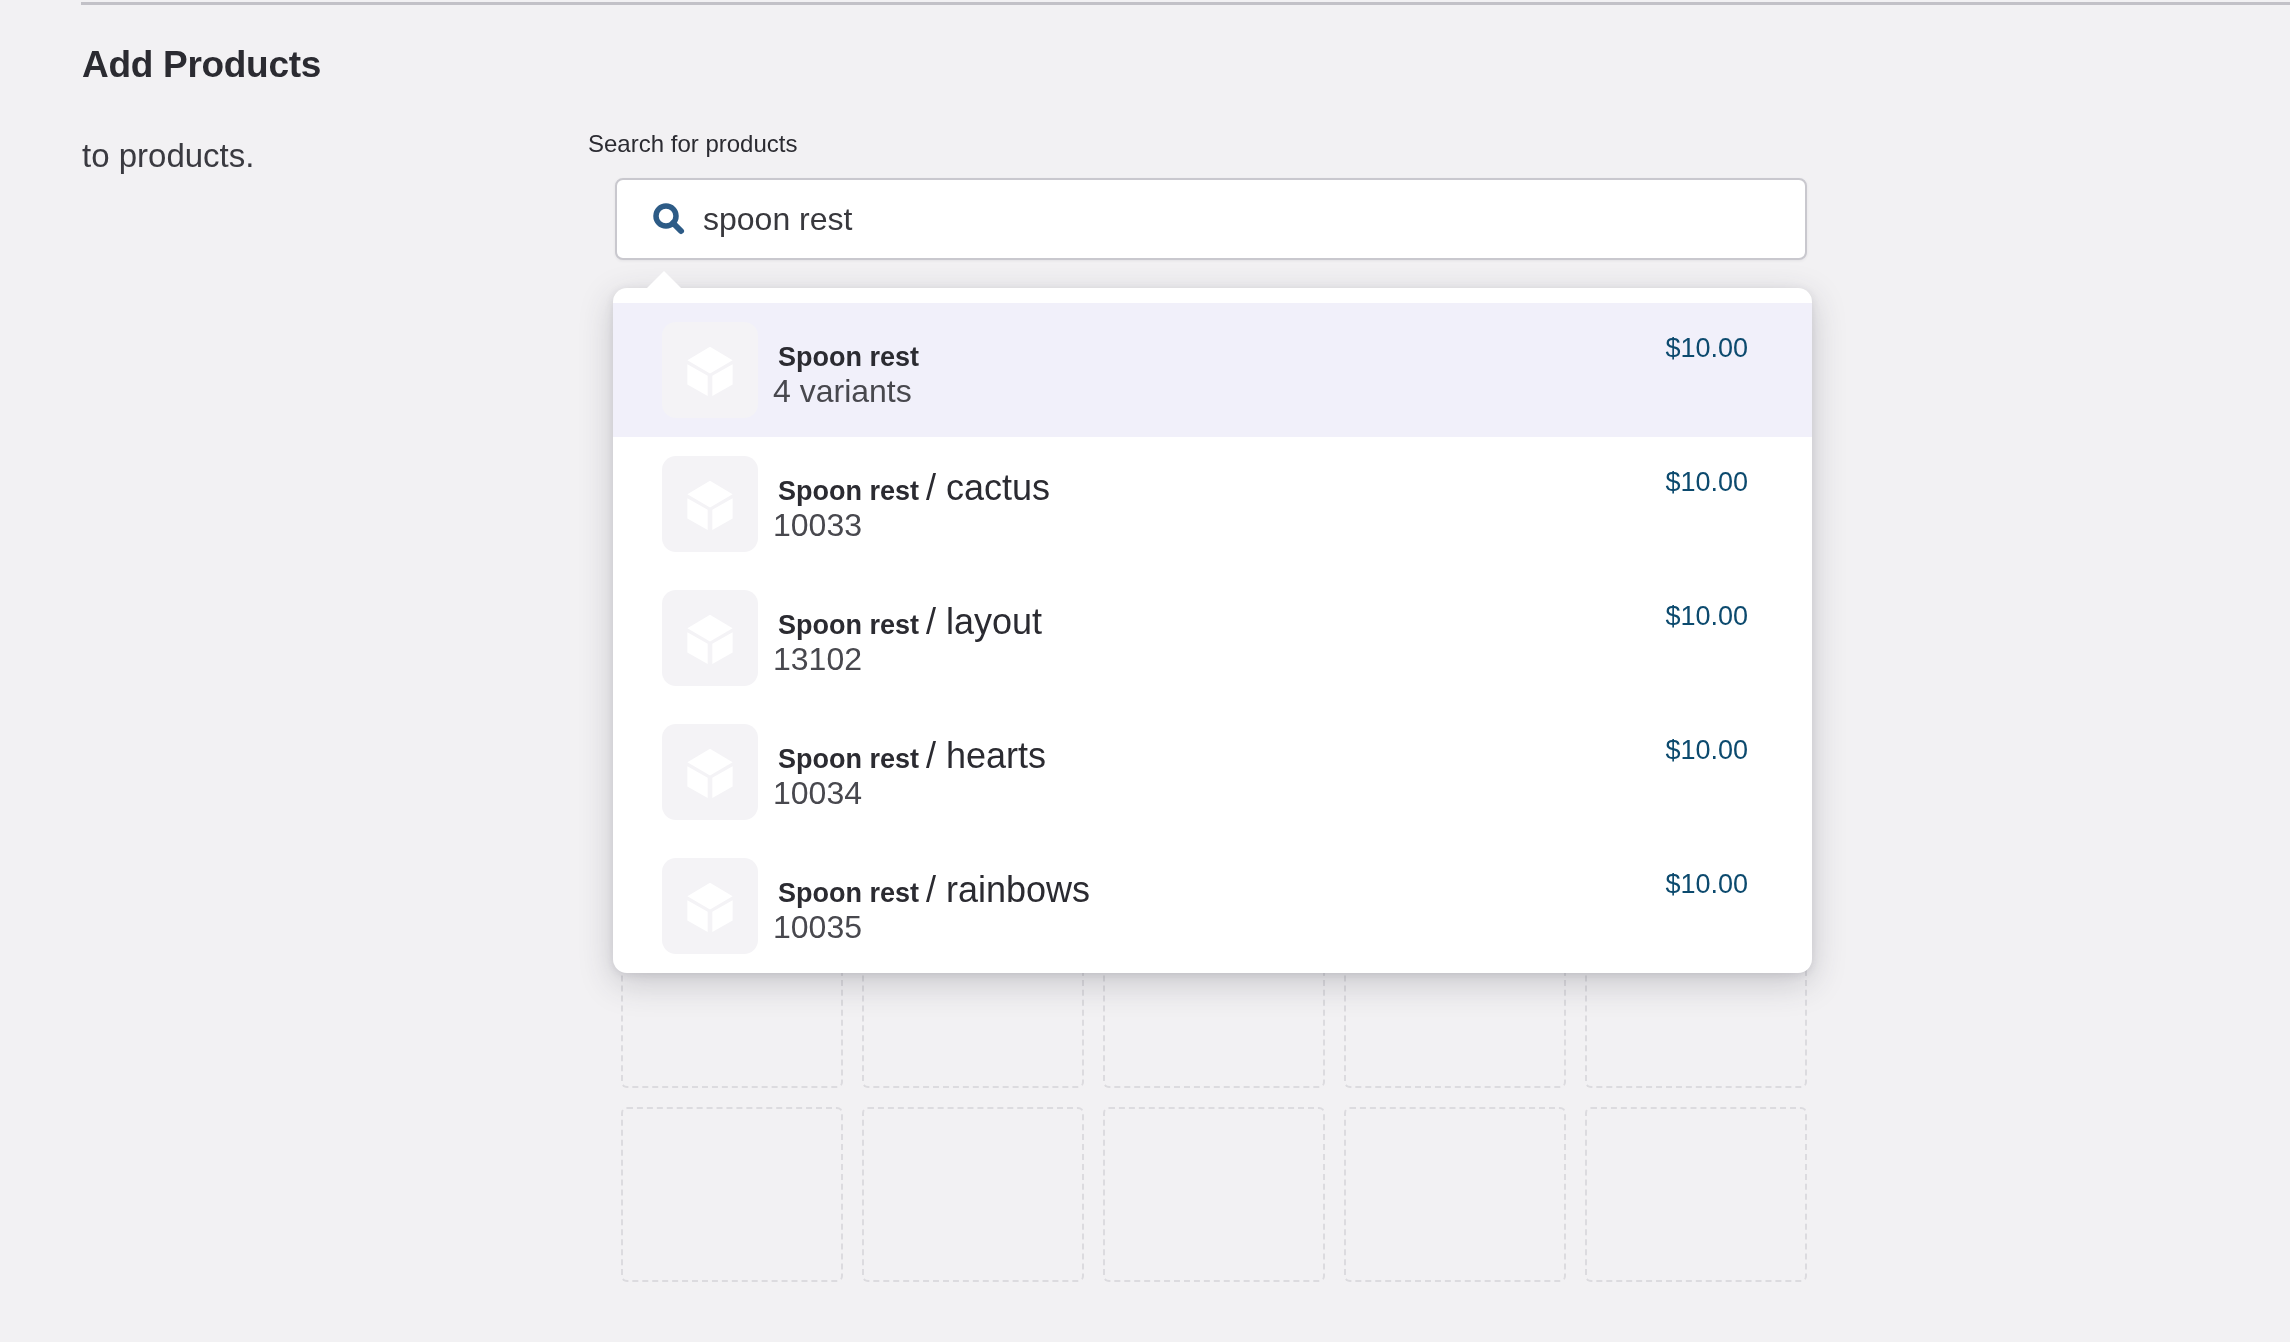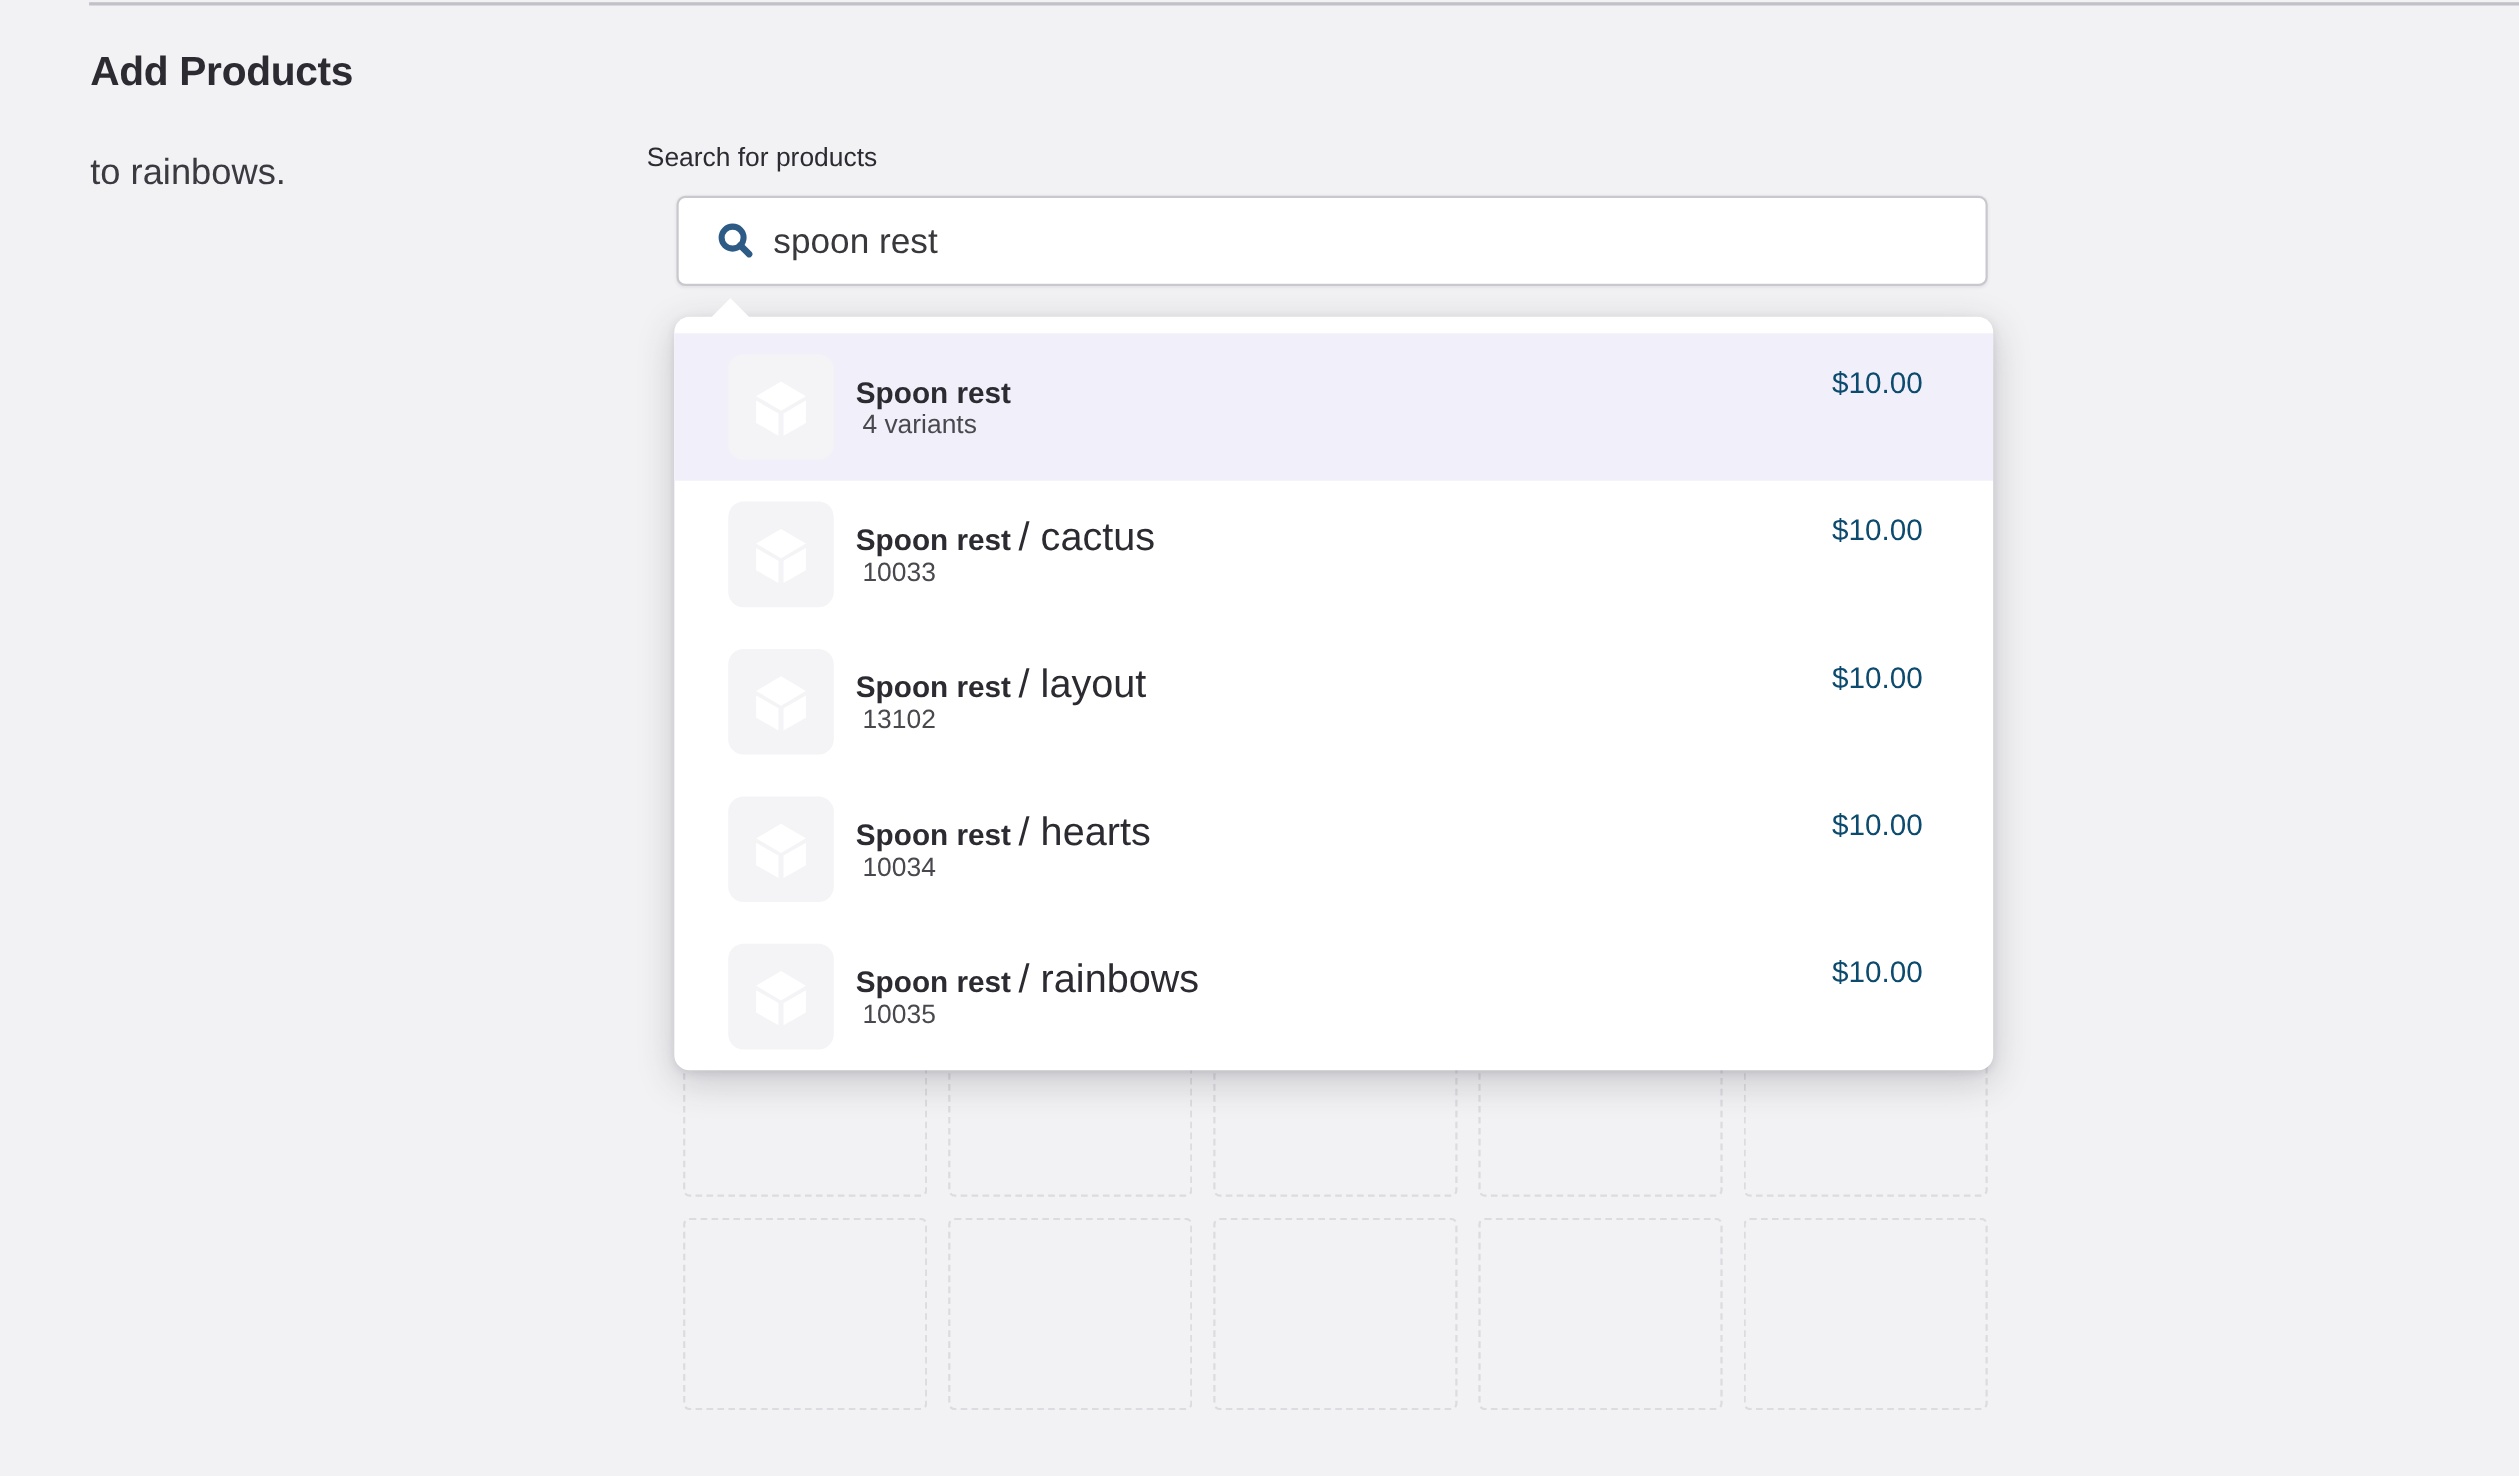--- a/index.html
+++ b/index.html
@@ -49,37 +49,37 @@
   .result-row { position:relative; height:134px; cursor:pointer; }
   .result-row.highlighted { background:#f1f0fa; }
   .thumb {
     position:absolute; left:49px; top:19px; width:96px; height:96px;
     background:#f4f3f6; border-radius:14px;
     display:flex; align-items:center; justify-content:center;
   }
   .row-text { position:absolute; left:165px; top:30px; white-space:nowrap; }
   .row-title { font-size:27px; font-weight:bold; color:#2b2b31; }
   .row-variant { font-size:36px; font-weight:normal; color:#2b2b31; margin-left:7px; }
-  .row-subtitle { position:absolute; left:171px; top:70px; font-size:24px; color:#48484e; }
+  .row-subtitle { position:absolute; left:160px; top:70px; font-size:32px; color:#48484e; }
   .row-price { position:absolute; right:64px; top:30px; font-size:27px; color:#0c4a6e; }
 
   .grid-row { position:absolute; display:flex; gap:19px; left:621px; z-index:1; }
   .grid-row.row-a { top:913px; }
   .grid-row.row-b { top:1107px; }
   .grid-cell { width:222px; height:175px; border:2px dashed #dcdbdf; border-radius:6px; }
 </style>
 </head>
 <body>
 
 <div class="top-divider"></div>
 
 <h1 class="page-title">Add Products</h1>
 
 <div class="intro">
-  <div>to rainbows.</div>
+  <div>to products.</div>
 </div>
 
 <div class="search-label">Search for products</div>
 
 <div class="search-input-wrap">
   <span class="search-icon-box">
     <svg width="36" height="36" viewBox="0 0 36 36" fill="none">
       <circle cx="15" cy="15" r="10" stroke="#2d5b86" stroke-width="5.5"></circle>
       <line x1="22" y1="22" x2="30" y2="30" stroke="#2d5b86" stroke-width="6" stroke-linecap="round"></line>
     </svg>

